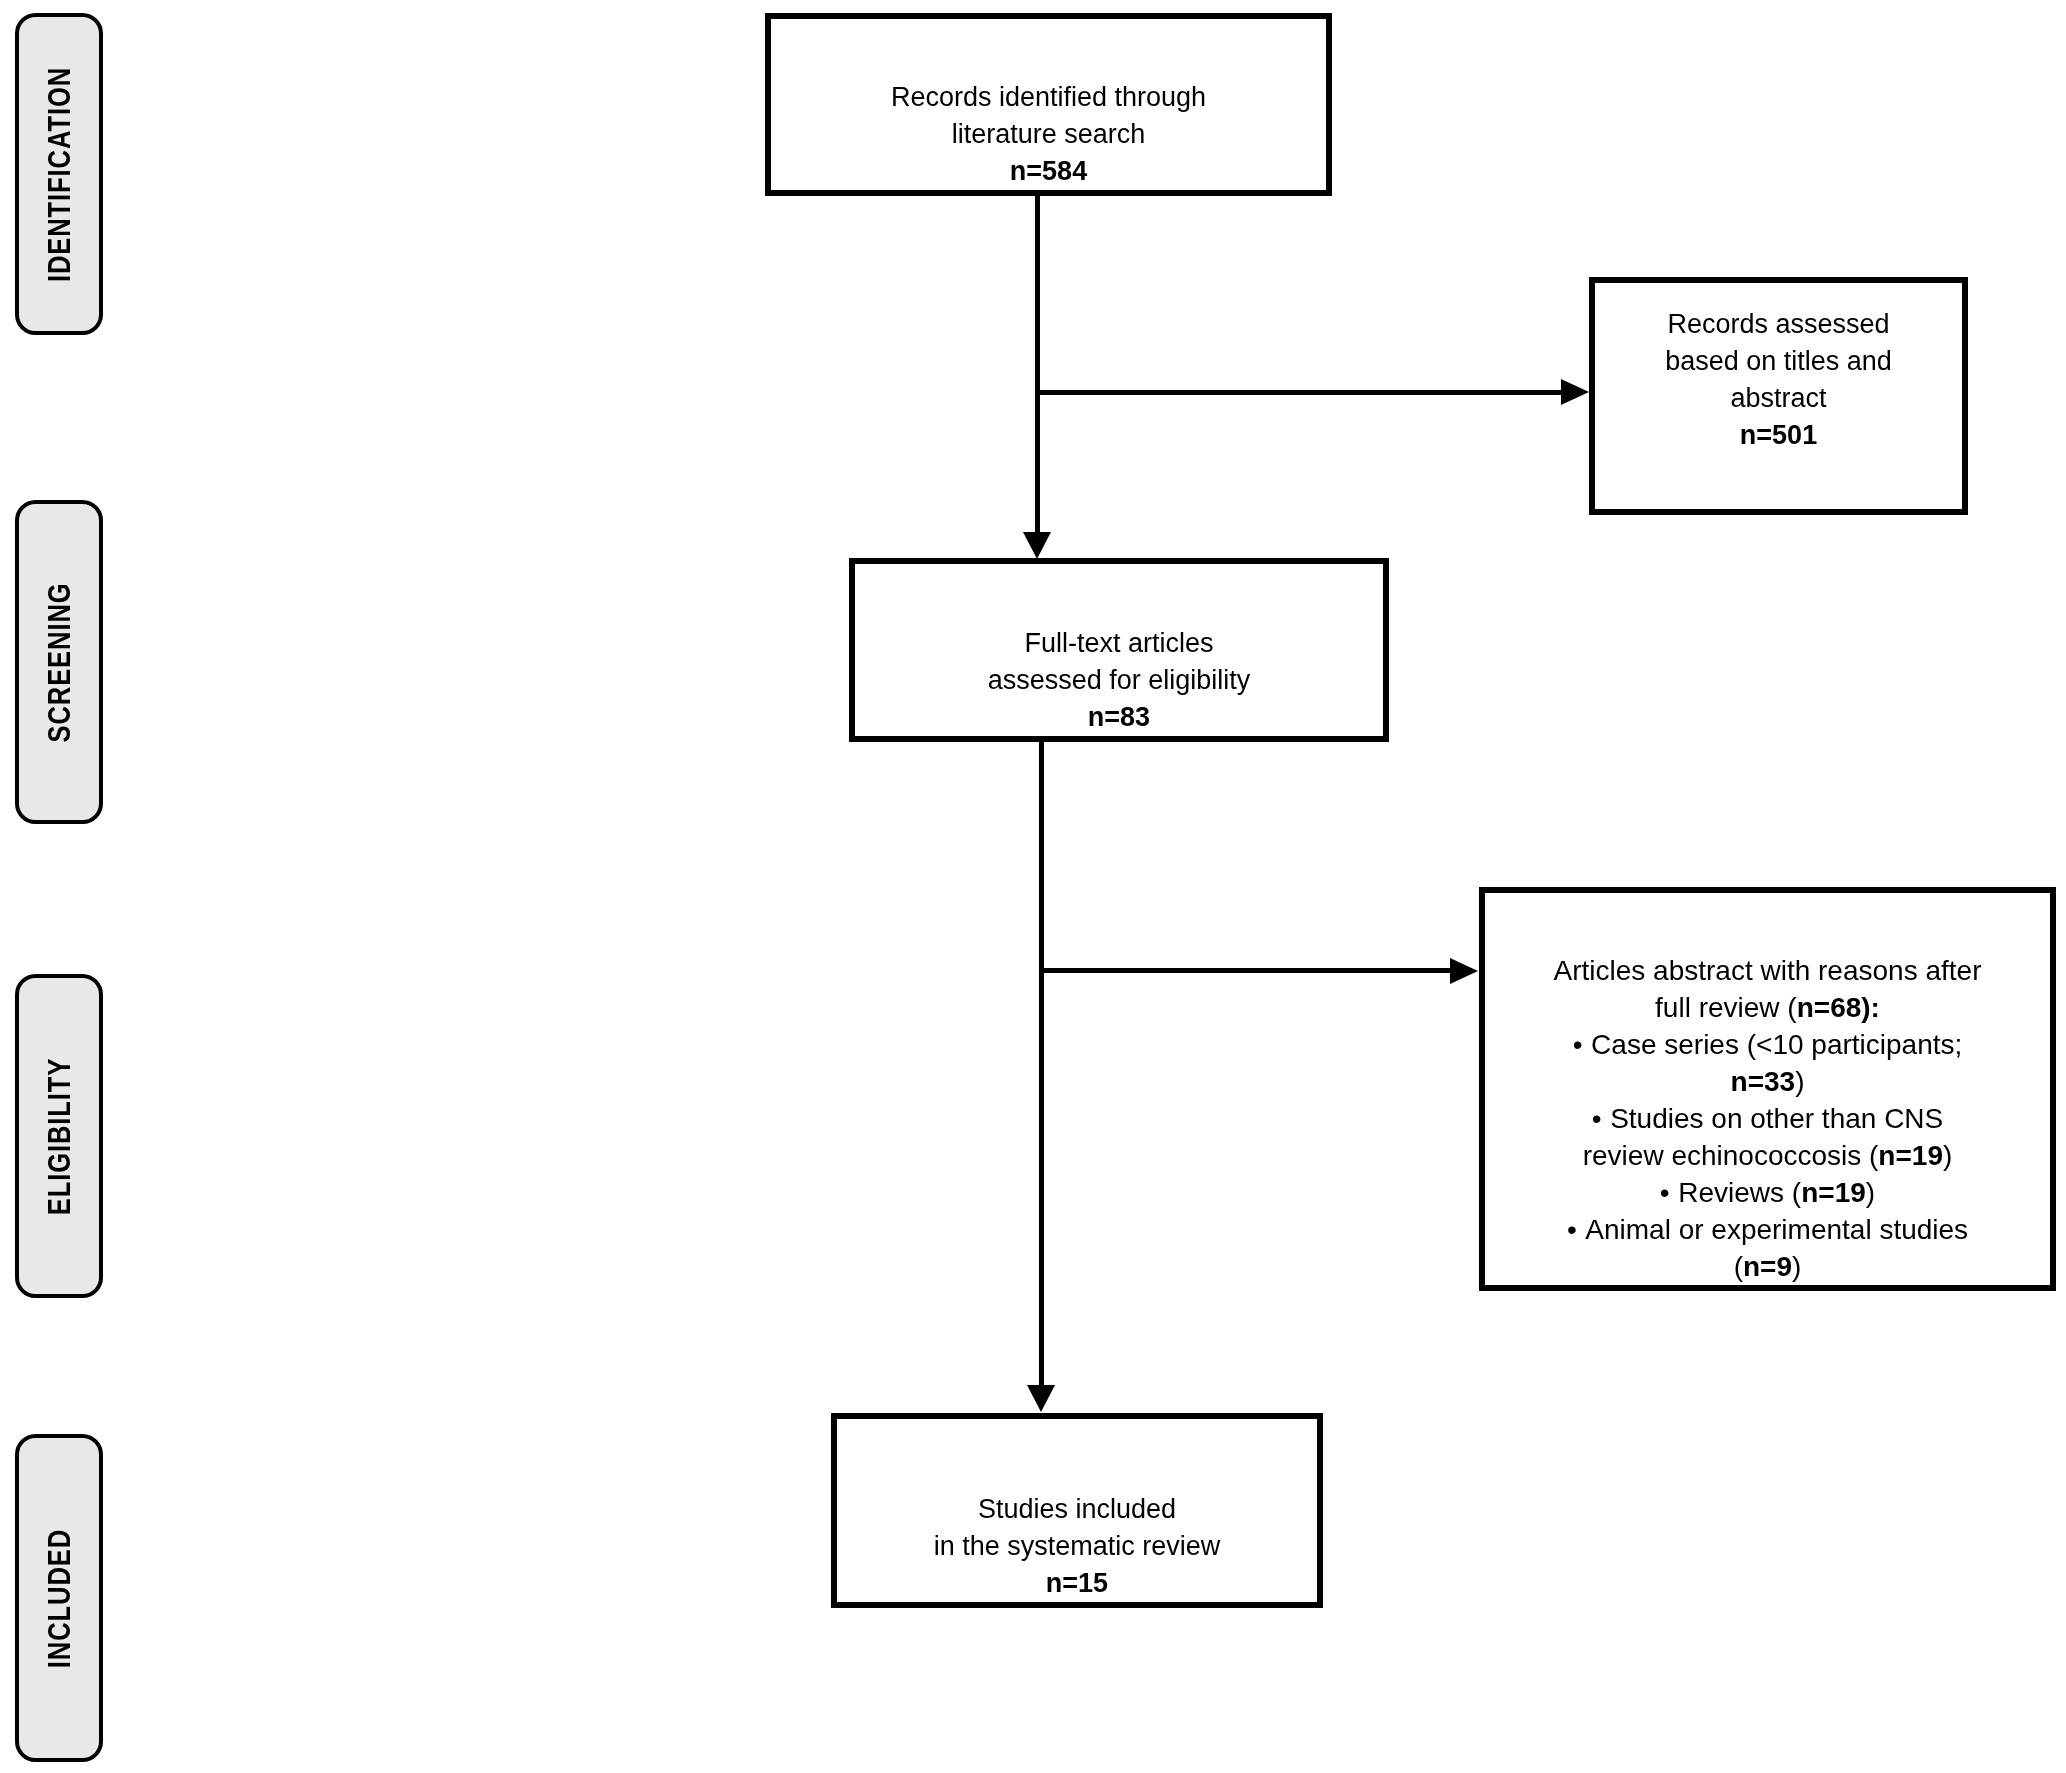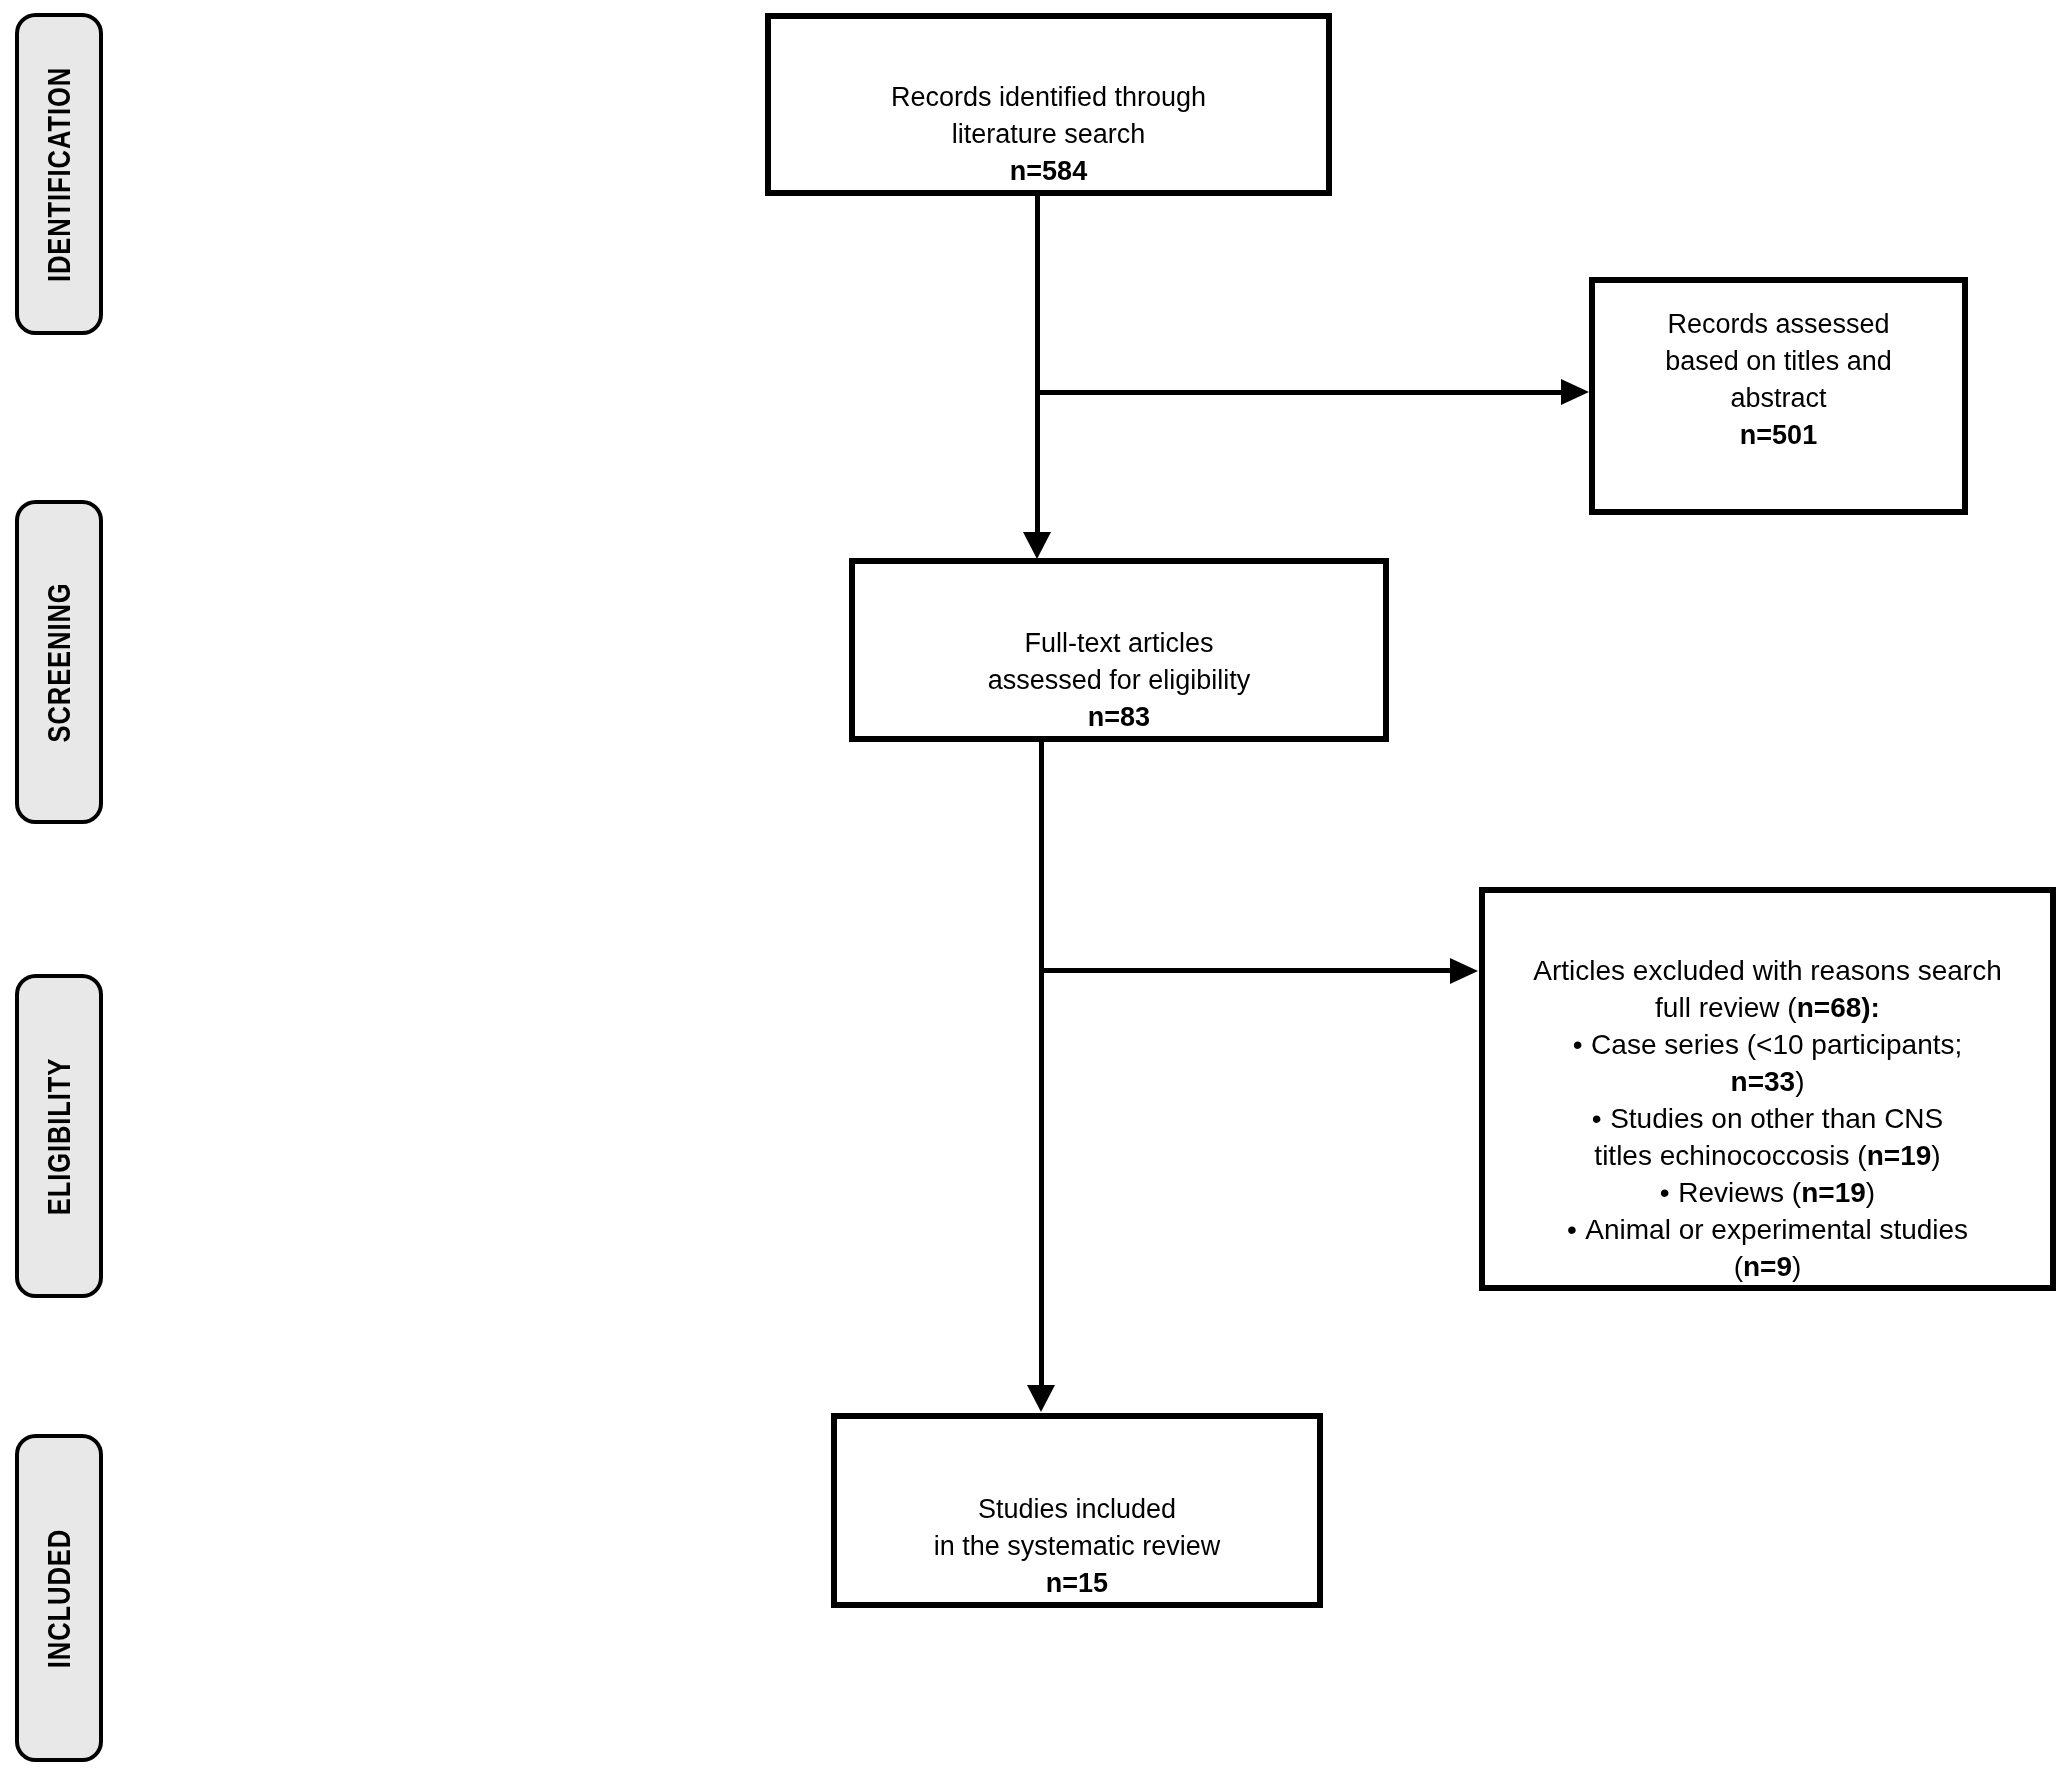--- a/index.html
+++ b/index.html
@@ -104,28 +104,28 @@
   <div class="fbox" style="left:849px;top:558px;width:540px;height:184px;">
     <div class="ftext">
       <span class="ln">Full-text articles</span>
       <span class="ln">assessed for eligibility</span>
       <b class="ln">n=83</b>
     </div>
   </div>
 
   <div class="fbox" id="box-excluded-fullreview" style="left:1479px;top:887px;width:577px;height:404px;">
     <div class="ftext">
-      <span class="ln">Articles excluded with reasons search</span>
+      <span class="ln">Articles abstract with reasons after</span>
       <span class="ln"><span>full review (</span><b>n=68):</b></span>
 
       <span class="ln"><span class="dot">•</span><span>Case series (&lt;10 participants;</span></span>
       <span class="ln"><b>n=33</b><span>)</span></span>
 
       <span class="ln"><span class="dot">•</span><span>Studies on other than CNS</span></span>
-      <span class="ln"><span>titles echinococcosis (</span><b>n=19</b><span>)</span></span>
+      <span class="ln"><span>review echinococcosis (</span><b>n=19</b><span>)</span></span>
 
       <span class="ln"><span class="dot">•</span><span>Reviews (</span><b>n=19</b><span>)</span></span>
 
       <span class="ln"><span class="dot">•</span><span>Animal or experimental studies</span></span>
       <span class="ln"><span>(</span><b>n=9</b><span>)</span></span>
     </div>
   </div>
 
   <div class="fbox" style="left:831px;top:1413px;width:492px;height:195px;">
     <div class="ftext">

